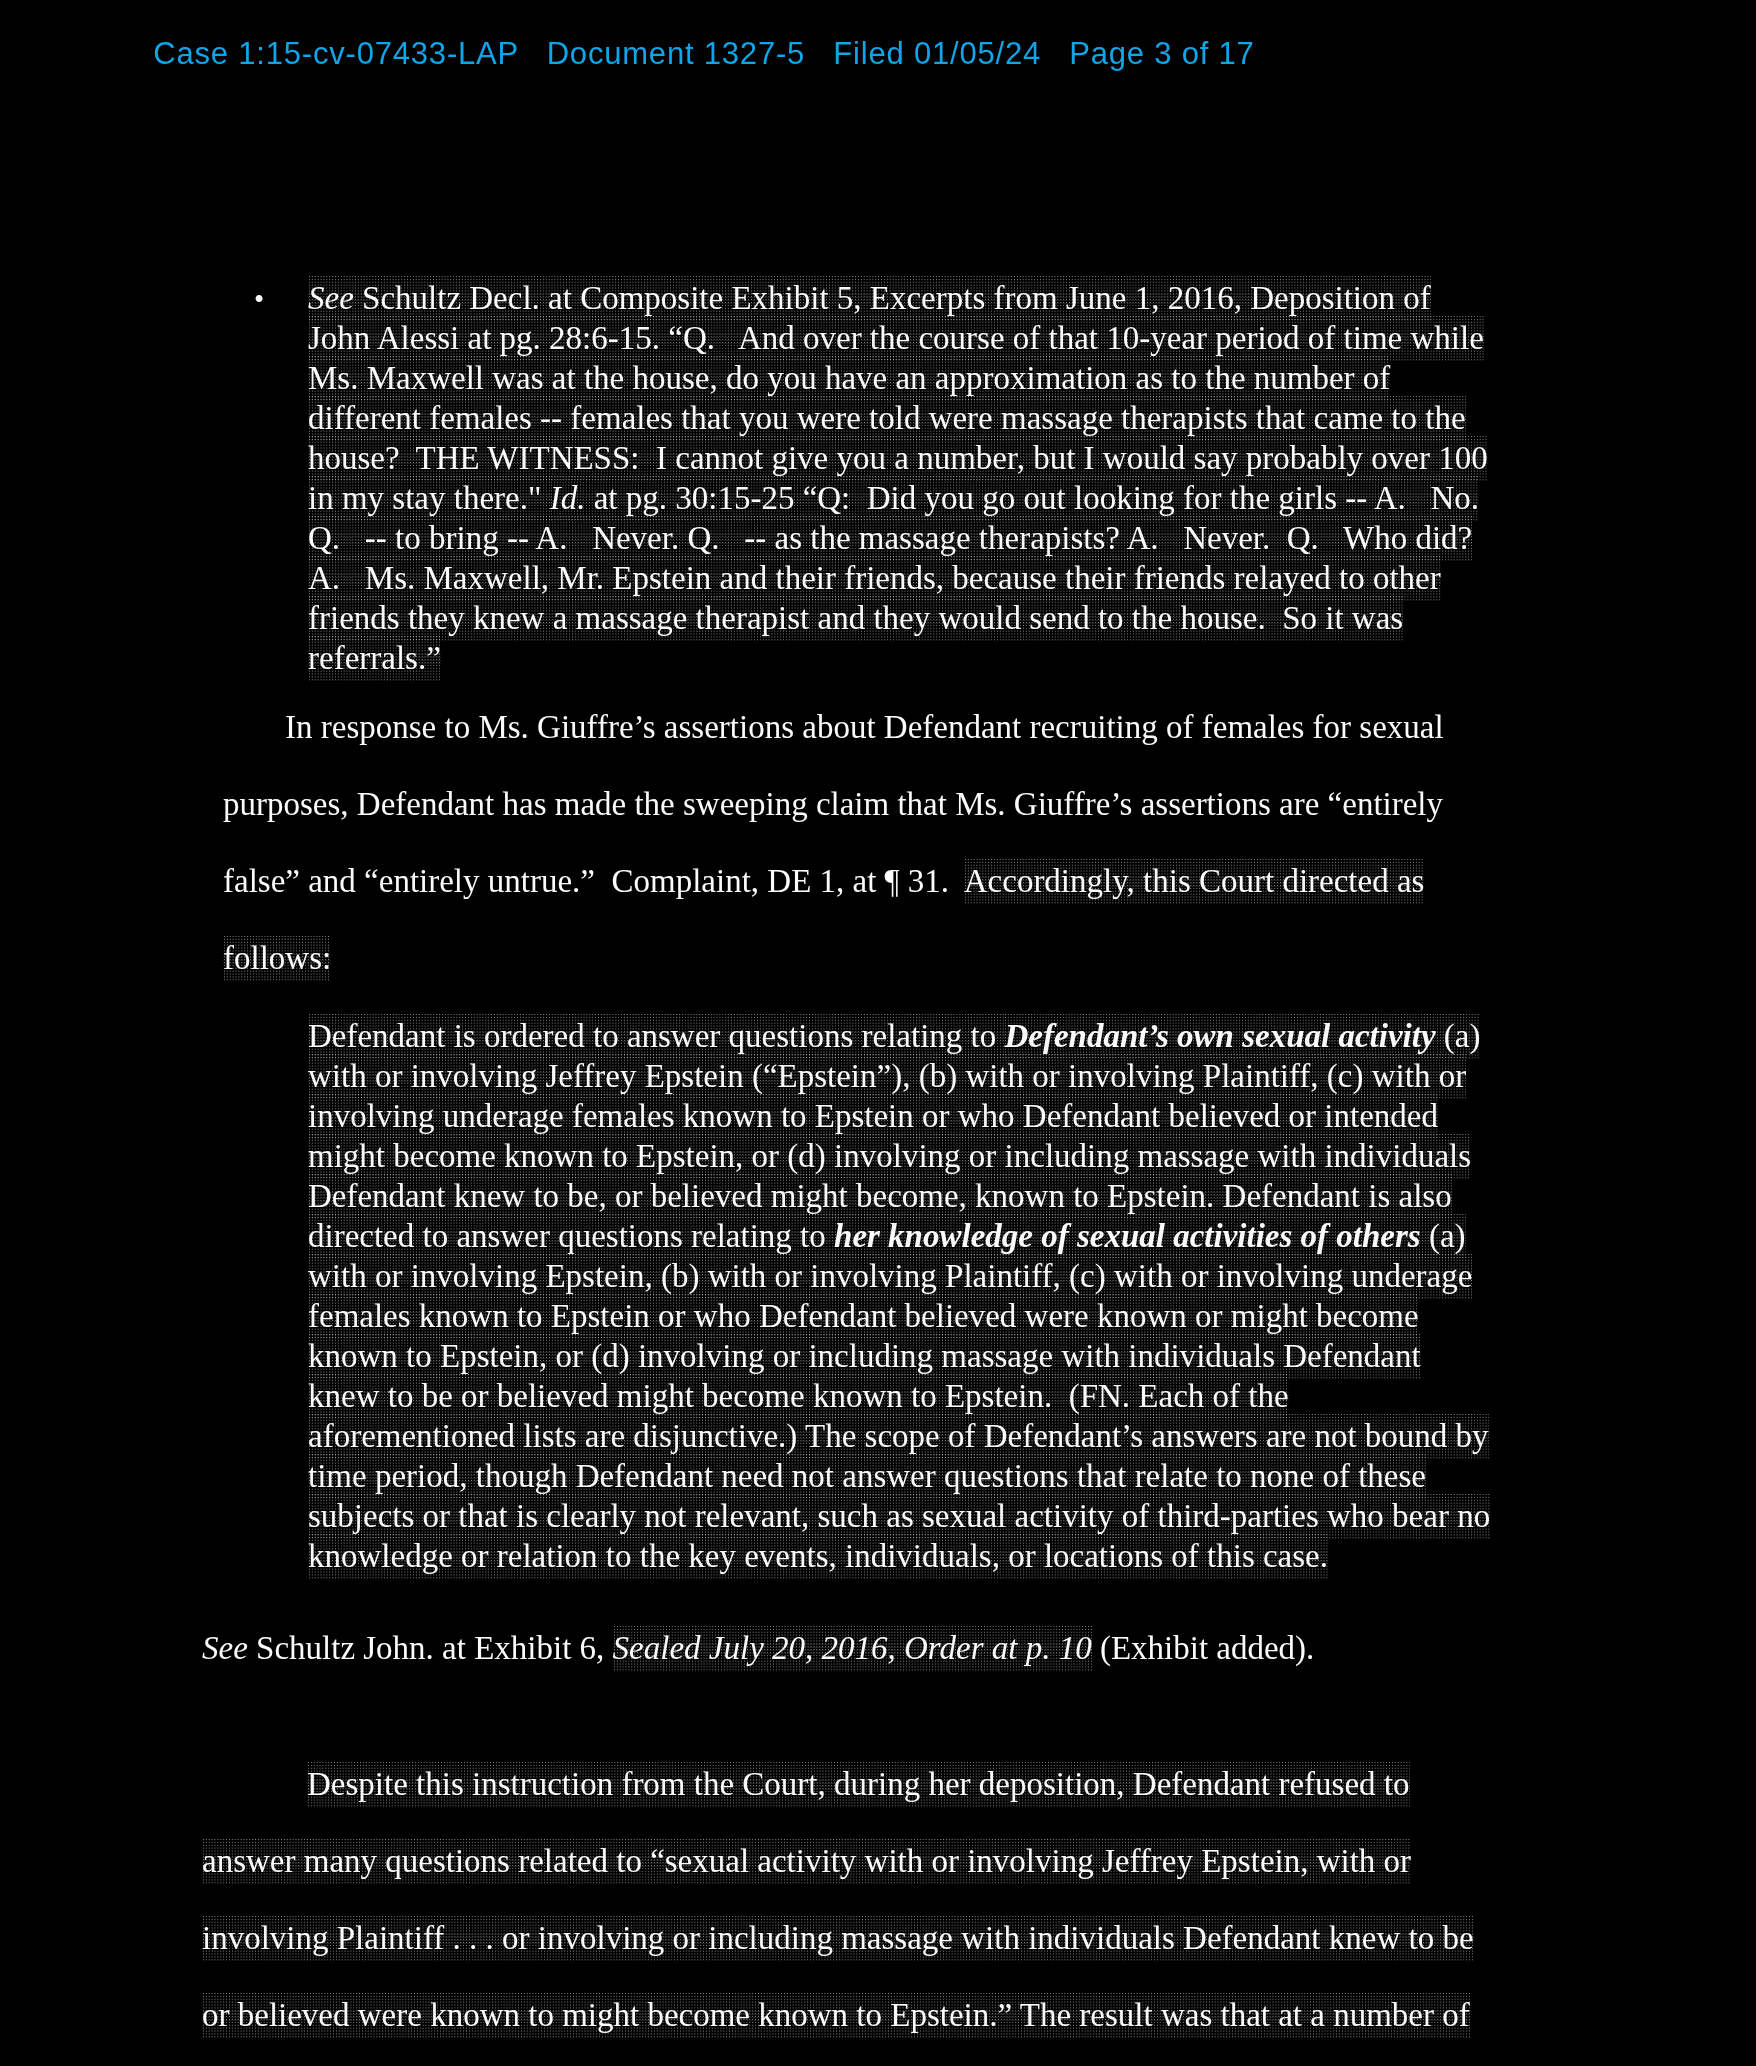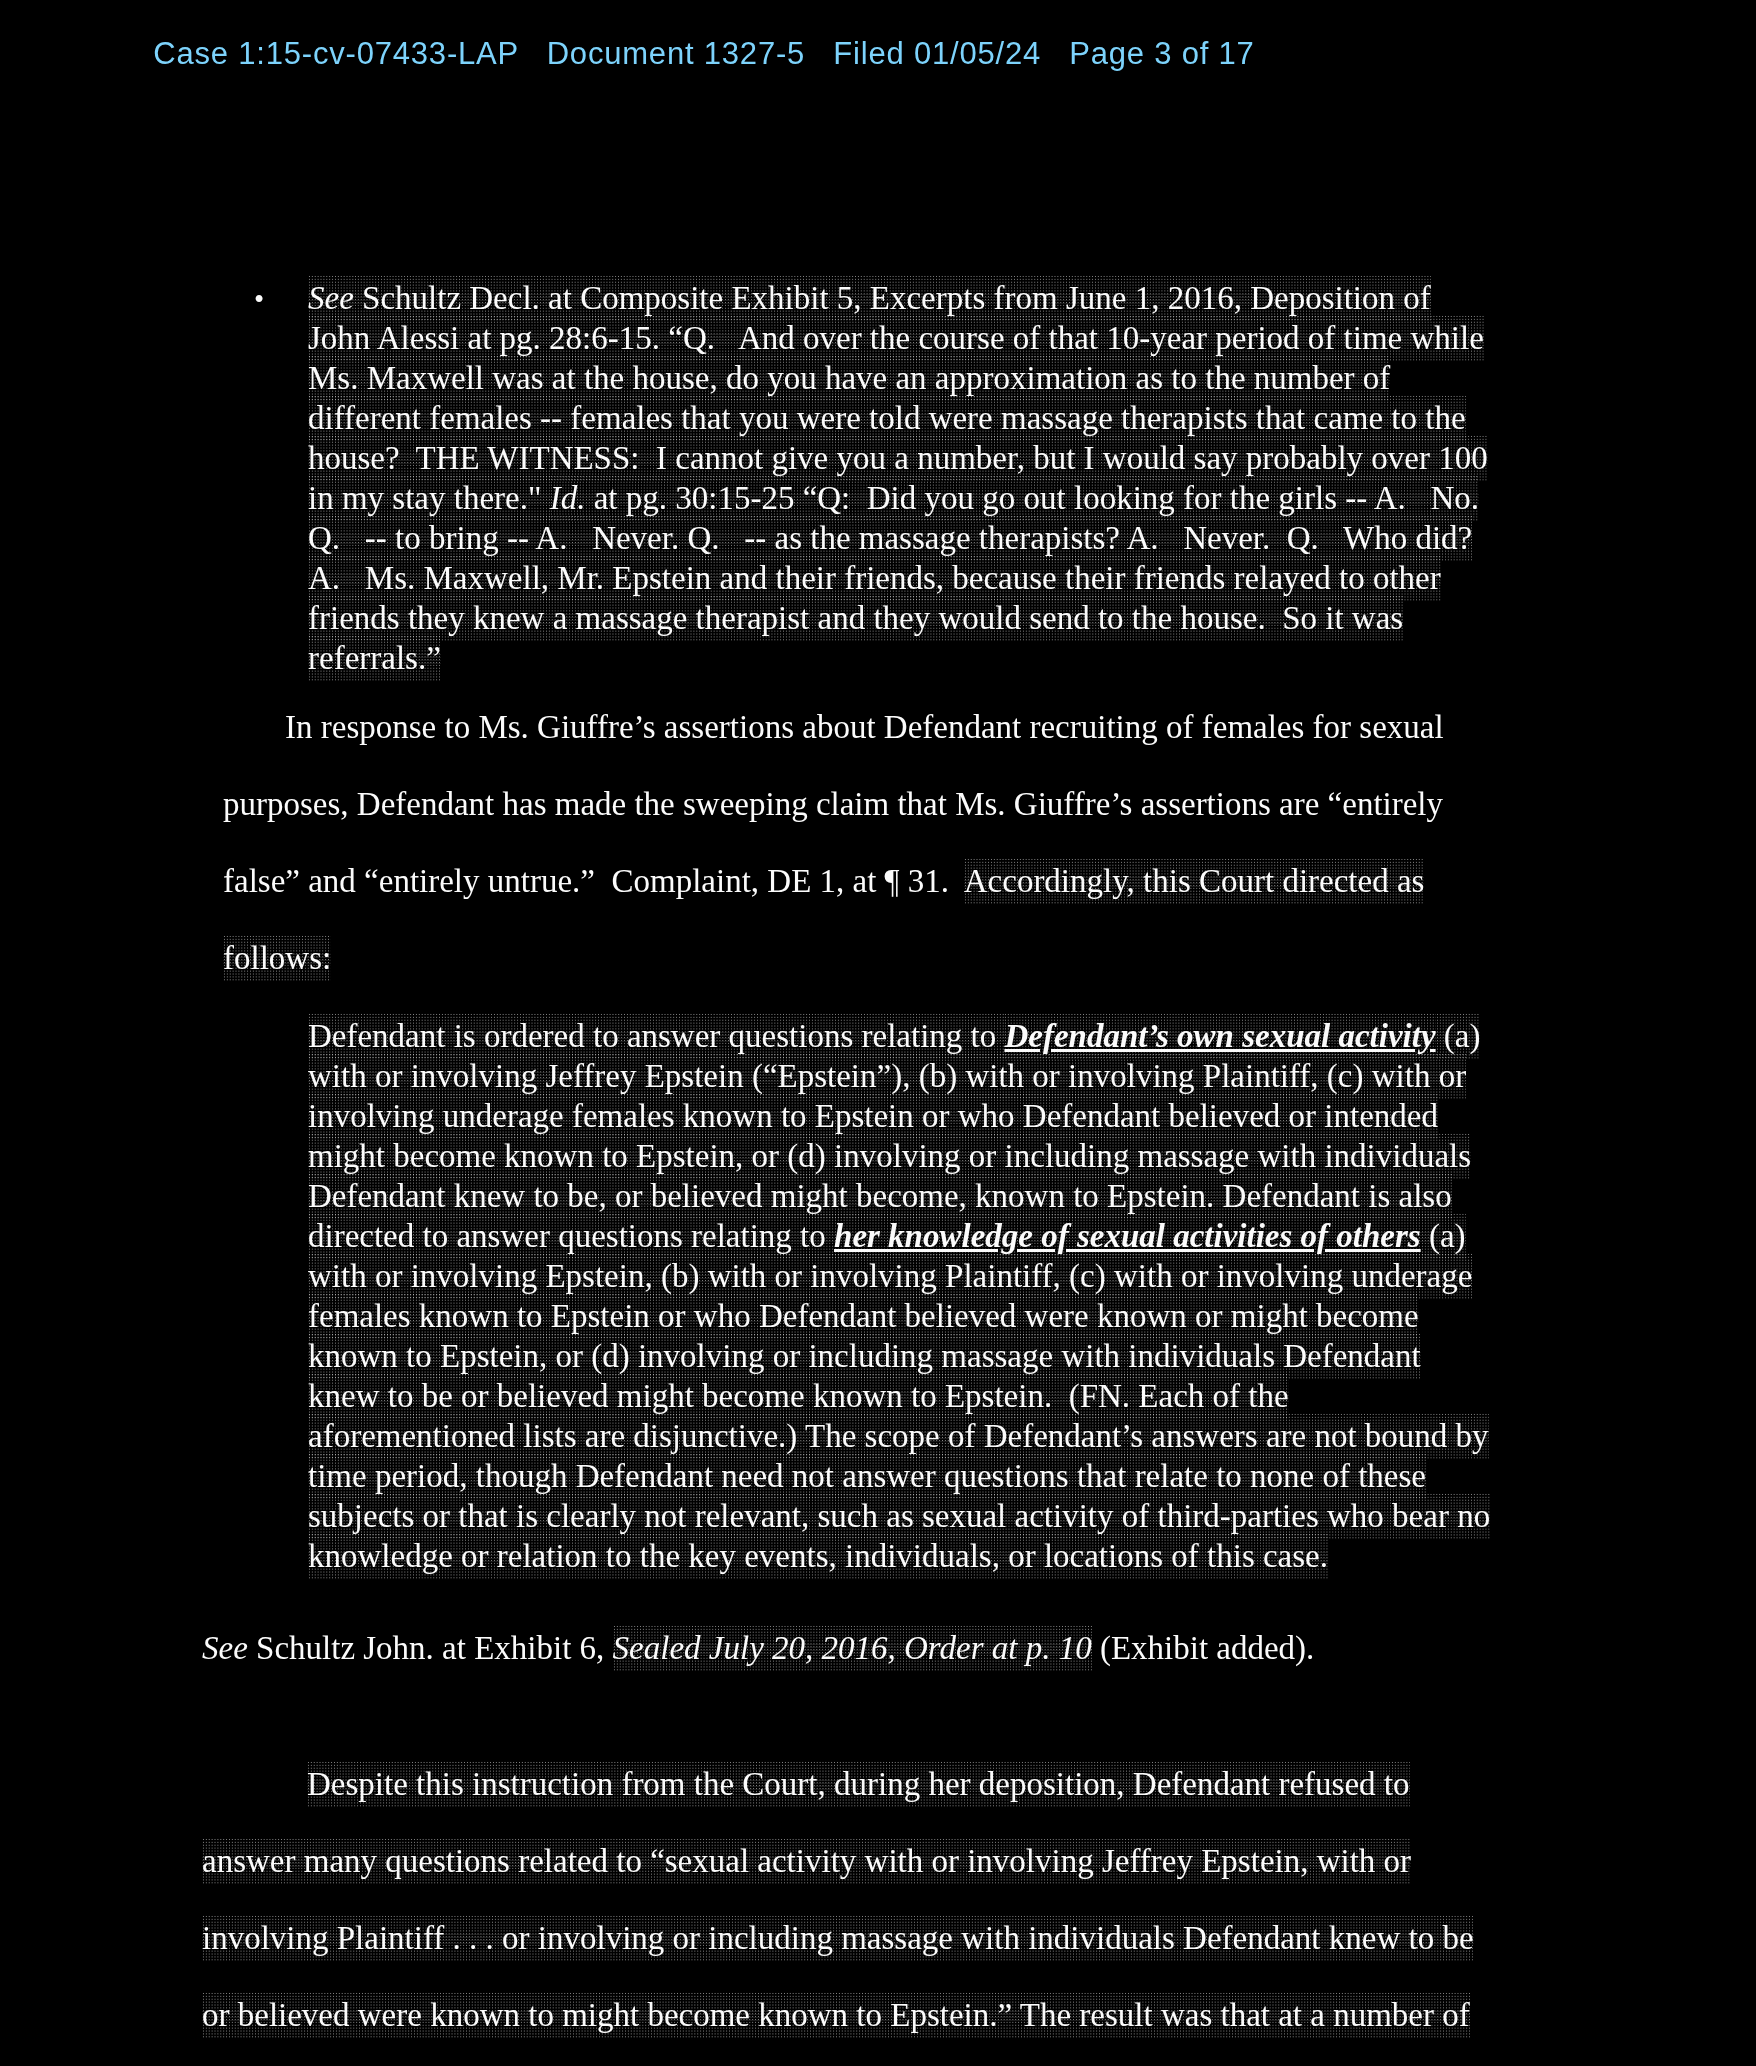--- a/index.html
+++ b/index.html
@@ -4,27 +4,27 @@
 <style>
   html,body{margin:0;padding:0;background:#000;}
   body{width:1756px;height:2273px;position:relative;overflow:hidden;}
   .page{
     position:absolute;inset:0;background:#000;color:#fbfbfb;
     font-family:"Liberation Serif","DejaVu Serif",serif;
   }
   .header{
     position:absolute;top:36px;left:0;width:1408px;text-align:center;
     font-family:"Liberation Sans","DejaVu Sans",sans-serif;
-    font-size:31px;letter-spacing:0.8px;color:#7dd3fc;white-space:pre;
+    font-size:31px;letter-spacing:0.8px;color:#0ea5e9;white-space:pre;
   }
   .para{position:absolute;font-size:33px;white-space:pre;}
   .line{white-space:pre;}
   .run{white-space:pre;text-align:right;}
   .it{font-style:italic;}
-  .bi{font-style:italic;font-weight:bold;text-decoration:underline;}
+  .bi{font-style:italic;font-weight:bold;}
   .hl{
     background-image:
       radial-gradient(rgba(255,255,255,0.55) 0.7px, rgba(255,255,255,0) 0.8px),
       repeating-linear-gradient(0deg, rgba(255,255,255,0.10) 0 0.4px, rgba(0,0,0,0) 0.4px 2.9px);
     background-size:2.9px 2.9px, auto;
     padding:5px 0;
   }
   
   .p-bullet{left:308px;top:278px;width:1258px;line-height:40px;}
   .p-bullet .bullet{position:absolute;left:-54px;top:0.8px;font-size:29px;}

